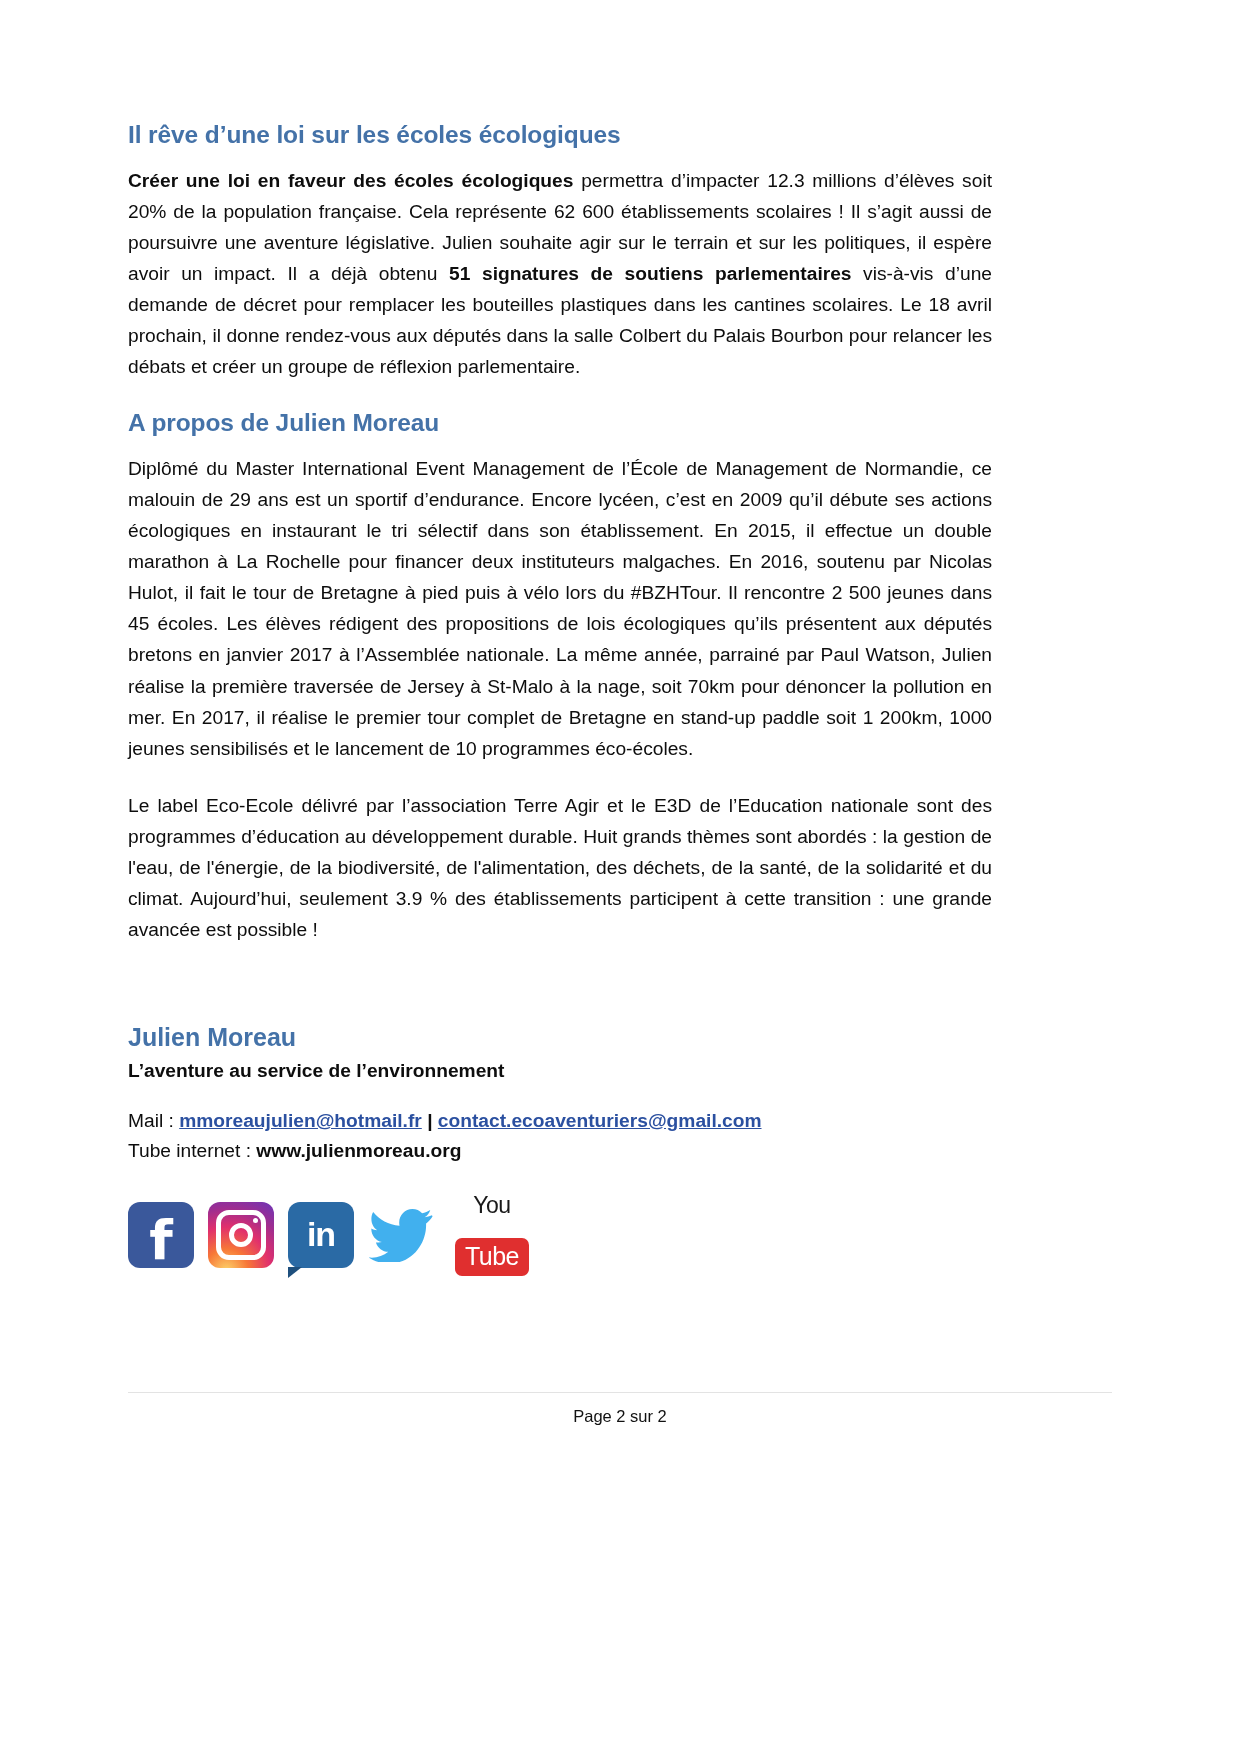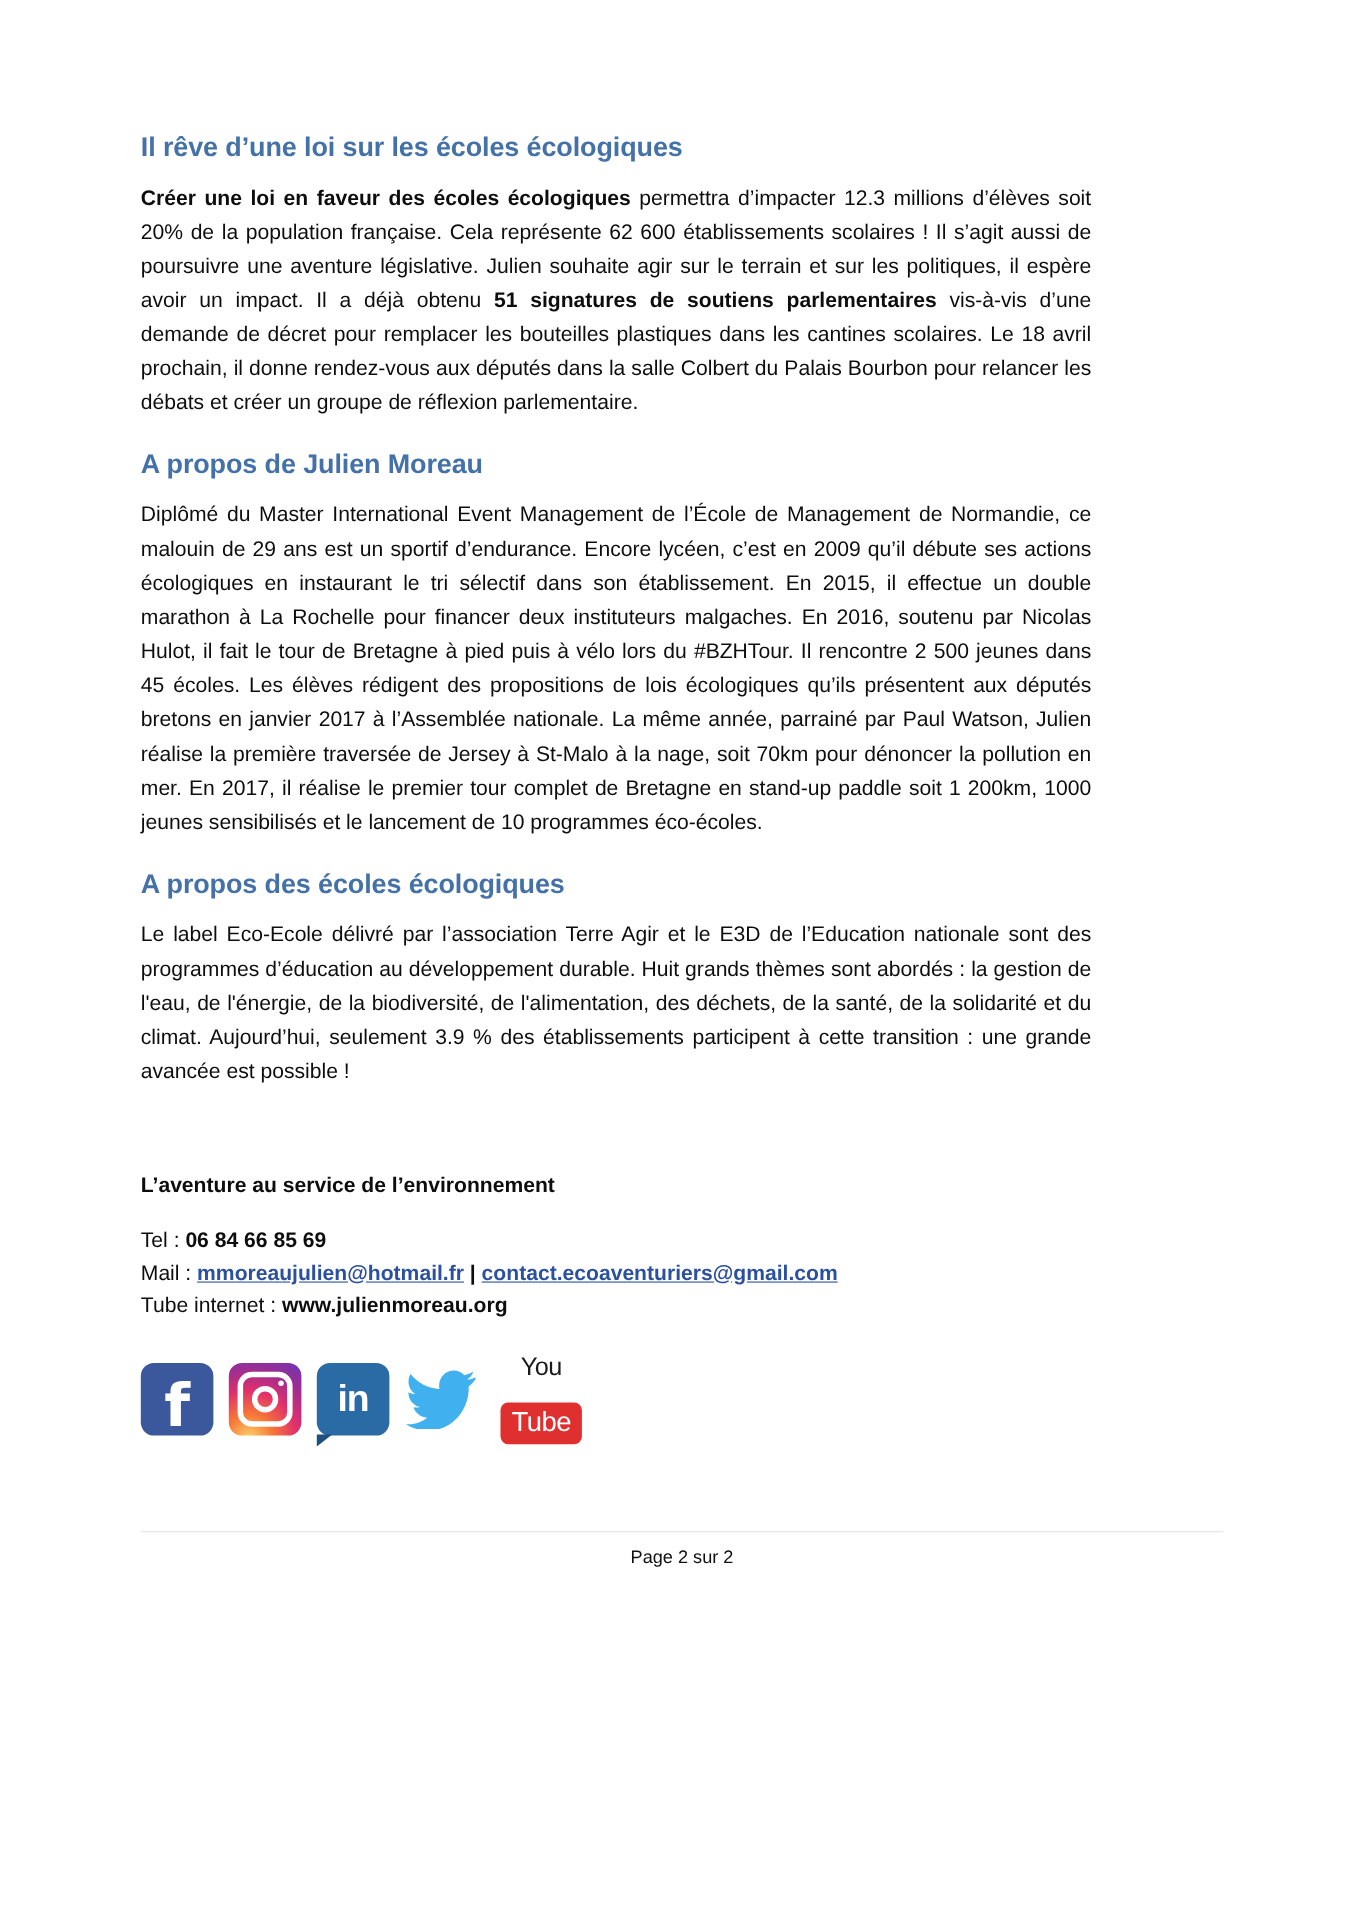--- a/index.html
+++ b/index.html
@@ -203,30 +203,27 @@
     <h2 class="section-title">Il rêve d’une loi sur les écoles écologiques</h2>
 
     <p class="body-text gap-after-intro">
       <b>Créer une loi en faveur des écoles écologiques</b><span> permettra d’impacter 12.3 millions d’élèves soit 20% de la population française. Cela représente 62 600 établissements scolaires ! Il s’agit aussi de poursuivre une aventure législative. Julien souhaite agir sur le terrain et sur les politiques, il espère avoir un impact. Il a déjà obtenu </span><b>51 signatures de soutiens parlementaires</b><span> vis-à-vis d’une demande de décret pour remplacer les bouteilles plastiques dans les cantines scolaires. Le 18 avril prochain, il donne rendez-vous aux députés dans la salle Colbert du Palais Bourbon pour relancer les débats et créer un groupe de réflexion parlementaire.</span>
     </p>
 
     <h2 class="section-title">A propos de Julien Moreau</h2>
 
     <p class="body-text gap-after-intro">Diplômé du Master International Event Management de l’École de Management de Normandie, ce malouin de 29 ans est un sportif d’endurance. Encore lycéen, c’est en 2009 qu’il débute ses actions écologiques en instaurant le tri sélectif dans son établissement. En 2015, il effectue un double marathon à La Rochelle pour financer deux instituteurs malgaches. En 2016, soutenu par Nicolas Hulot, il fait le tour de Bretagne à pied puis à vélo lors du #BZHTour. Il rencontre 2 500 jeunes dans 45 écoles. Les élèves rédigent des propositions de lois écologiques qu’ils présentent aux députés bretons en janvier 2017 à l’Assemblée nationale. La même année, parrainé par Paul Watson, Julien réalise la première traversée de Jersey à St-Malo à la nage, soit 70km pour dénoncer la pollution en mer. En 2017, il réalise le premier tour complet de Bretagne en stand-up paddle soit 1 200km, 1000 jeunes sensibilisés et le lancement de 10 programmes éco-écoles.</p>
 
-    <h2 class="section-title">A propos des écoles écologiques</h2>
 
     <p class="body-text gap-large">Le label Eco-Ecole délivré par l’association Terre Agir et le E3D de l’Education nationale sont des programmes d’éducation au développement durable. Huit grands thèmes sont abordés : la gestion de l'eau, de l'énergie, de la biodiversité, de l'alimentation, des déchets, de la santé, de la solidarité et du climat. Aujourd’hui, seulement 3.9 % des établissements participent à cette transition : une grande avancée est possible !</p>
 
     <div class="signature">
+      <div class="sig-name">Julien Moreau</div>
       <div class="sig-tagline">L’aventure au service de l’environnement</div>
 
-      <p class="sig-line">
-        <span>Tel : </span><b>06 84 66 85 69</b>
-      </p>
       <p class="sig-line">
         <span>Mail : </span><a href="#" class="maillink">mmoreaujulien@hotmail.fr</a><span class="sep"> | </span><a href="#" class="maillink">contact.ecoaventuriers@gmail.com</a>
       </p>
       <p class="sig-line">
         <span>Tube internet : </span><b>www.julienmoreau.org</b>
       </p>
 
       <div class="social">
 
         <span class="ico ico-fb">

